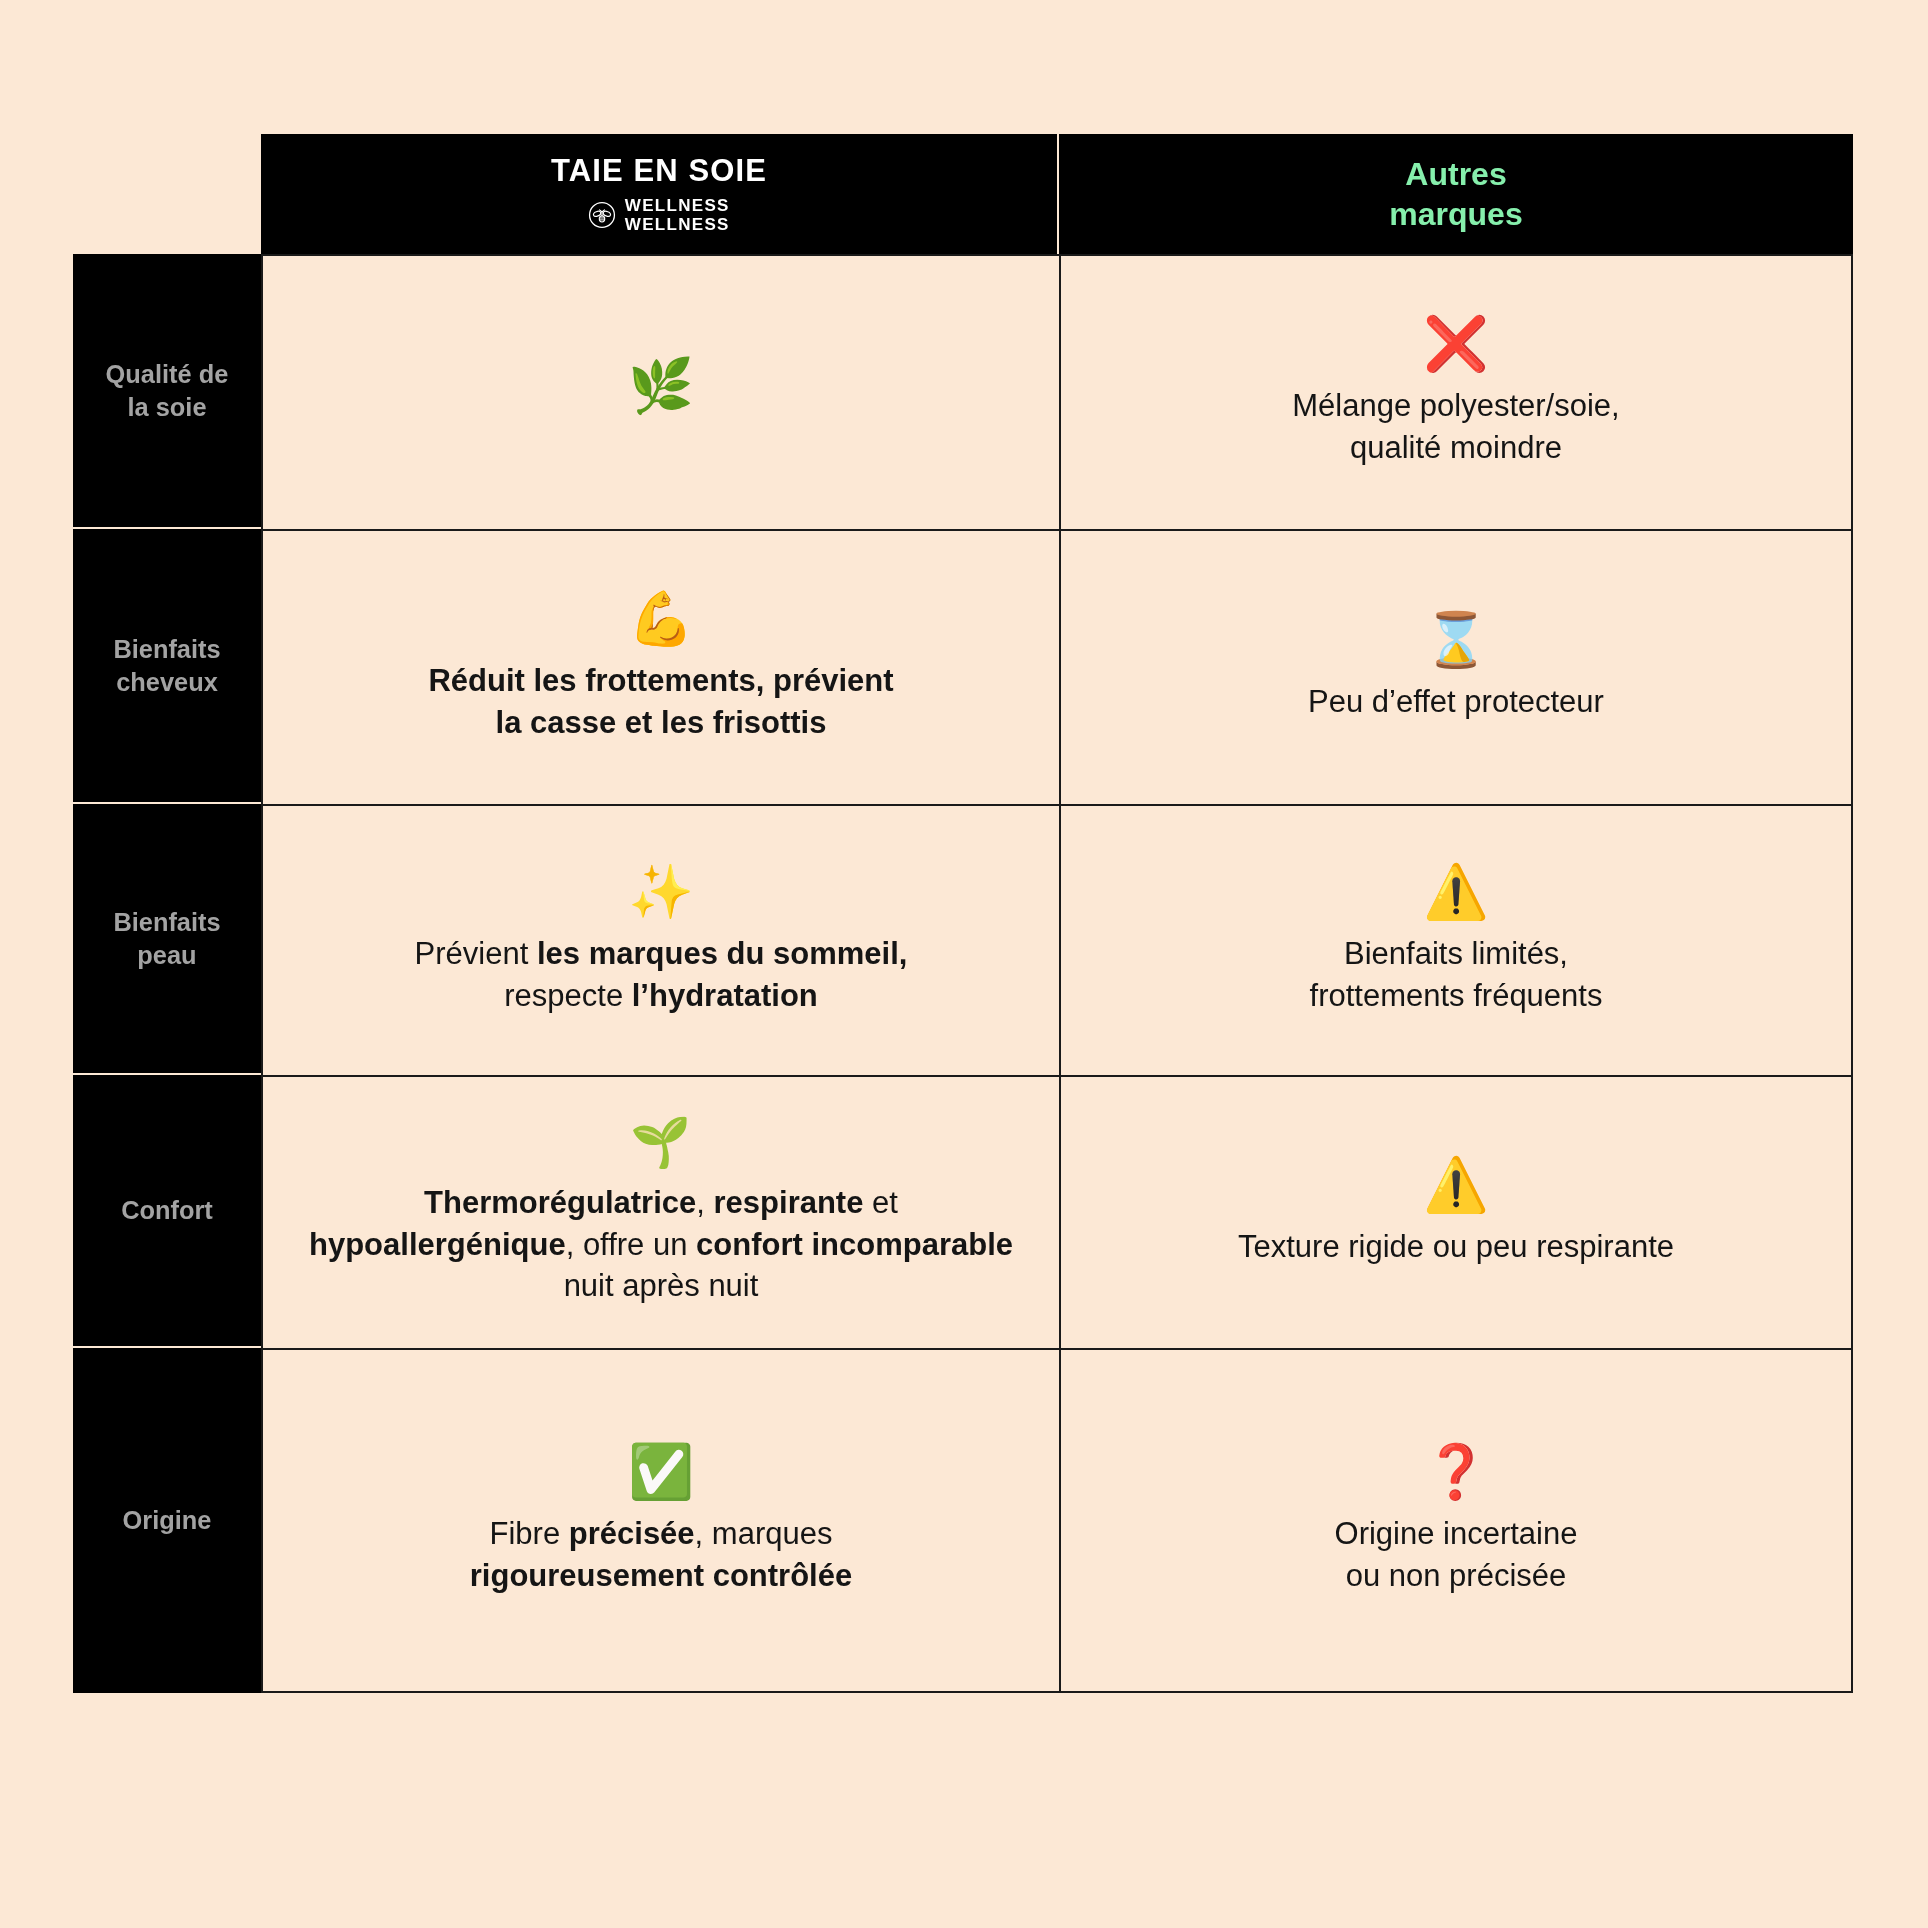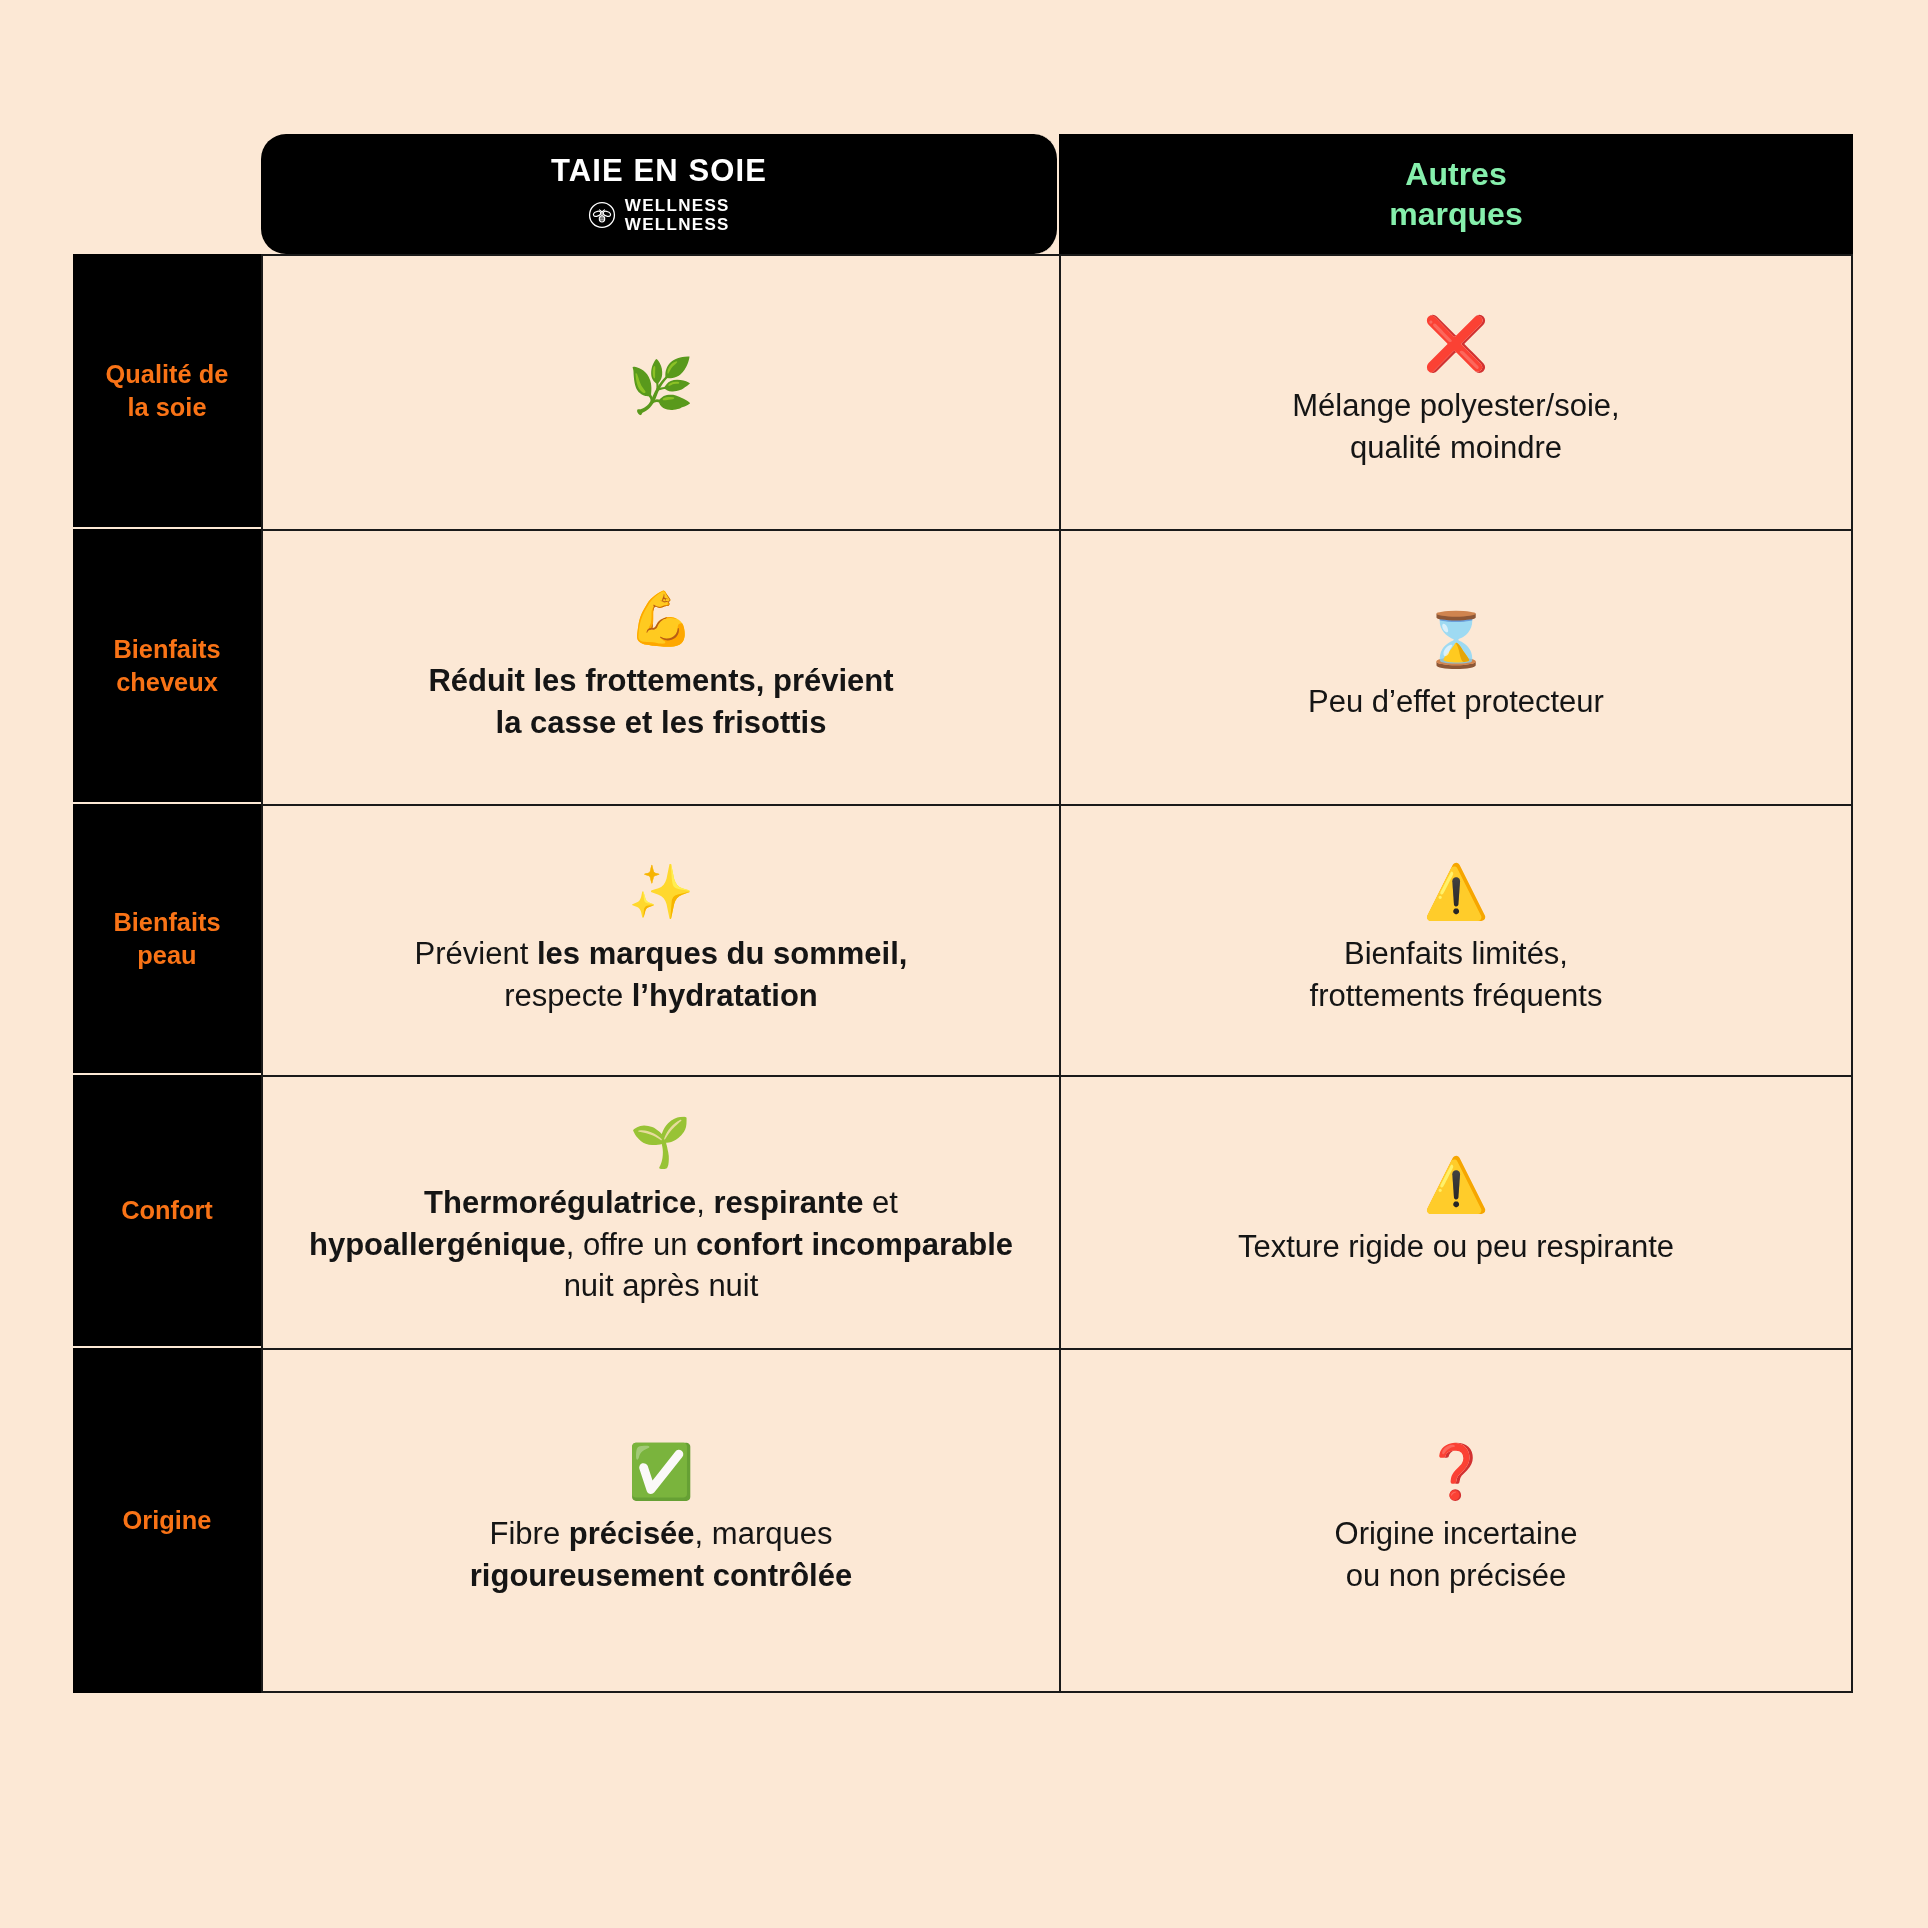--- a/index.html
+++ b/index.html
@@ -47,21 +47,20 @@
     background: transparent;
   }
 
   
   .cell.head {
     background: #000000;
     color: #ffffff;
   }
   .cell.head.head-left {
     border-right: 2.8px solid #FCE8D5;
-    border-radius: 25px;
   }
 
   
   .cell.rowlabel {
     background: #000000;
     color: #ffffff;
     border-bottom: 2.8px solid #FCE8D5;
     padding: 7.5px 9.4px;
   }
   .cell.rowlabel.last {
@@ -113,21 +112,21 @@
     font-size: 32px;
     font-weight: 700;
     line-height: 1.26;
     color: #86efac;
   }
 
   .rowlabel-text {
     font-size: 25.4px;
     font-weight: 700;
     line-height: 1.28;
-    color: #f97316;
+    color: #a3a3a3;
   }
 
   .cell-emoji {
     font-size: 53px;
     line-height: 1;
     margin-bottom: 15px;
     filter: saturate(1.05);
   }
   .cell-emoji.small {
     font-size: 49px;

